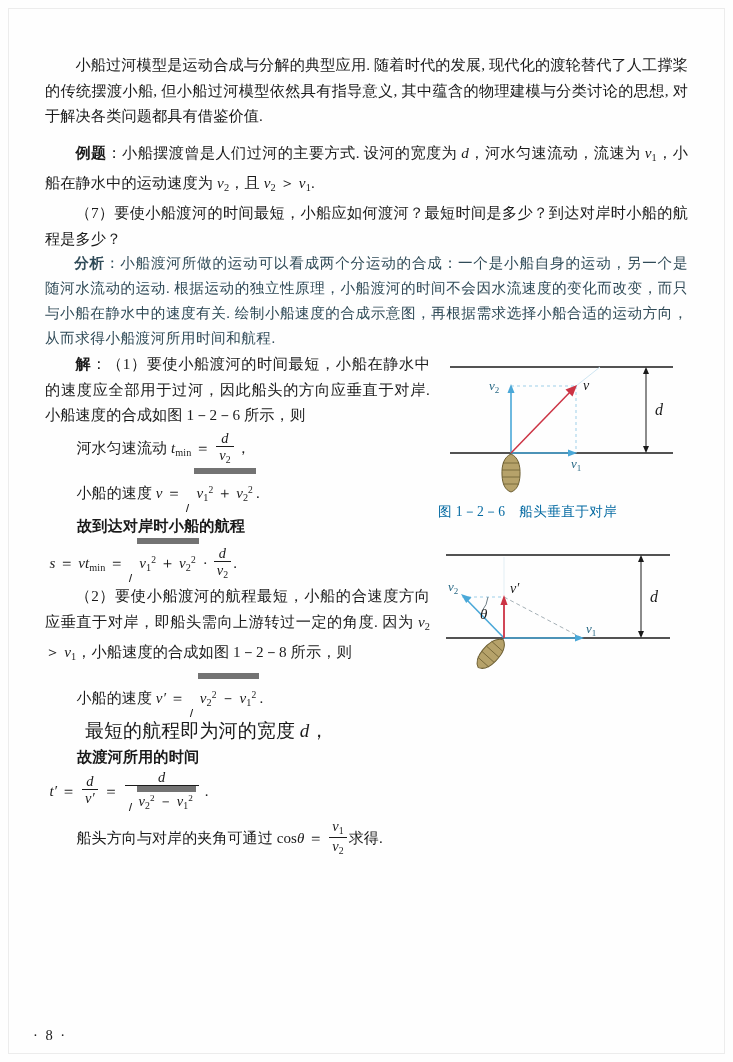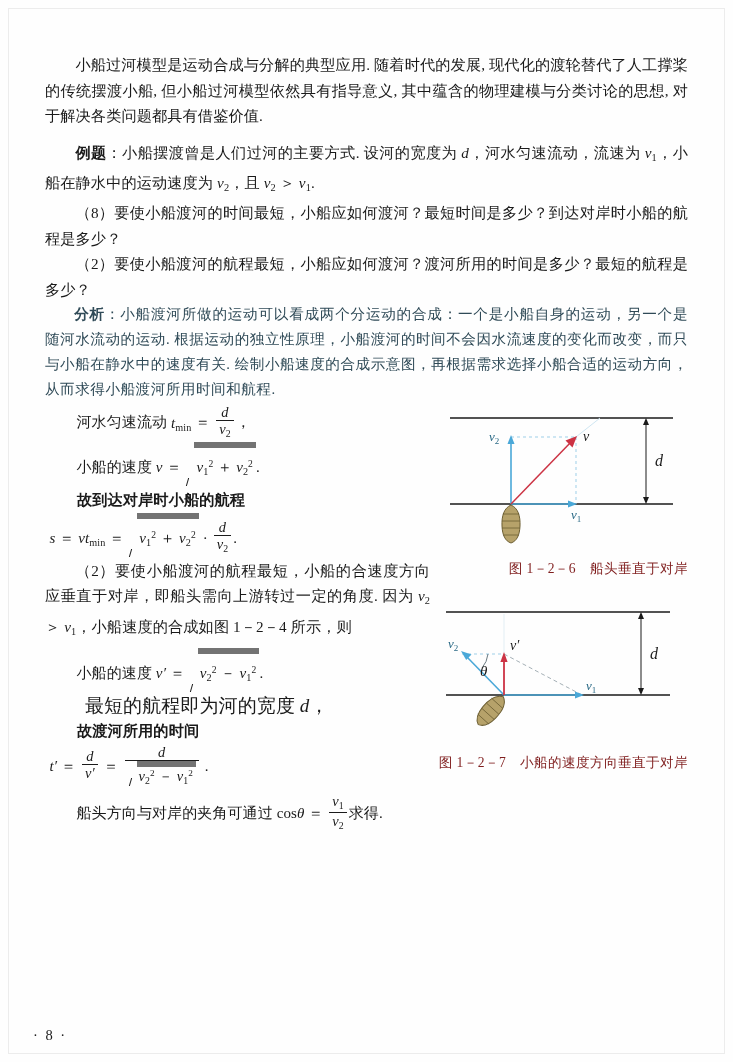--- a/index.html
+++ b/index.html
@@ -106,25 +106,25 @@
   }
   .figcol {
     width: 250px;
     float: right;
   }
   .clearfix::after { content: ""; display: table; clear: both; }
 
   
   .figure { width: 250px; margin: 0; }
   .figcap {
-    text-align: right;
+    text-align: left;
     font-size: 13.6px;
-    margin-top: 12px;
+    margin-top: 6px;
     letter-spacing: 0.4px;
-    color: #7f1d1d;
+    color: #0369a1;
   }
 
   .pagenum {
     position: absolute;
     left: 33px;
     bottom: 18px;
     font-size: 14.5px;
     letter-spacing: 2px;
     color: #1a1a1a;
   }
@@ -138,22 +138,21 @@
   <div class="content">
 
     <p class="indent">小船过河模型是运动合成与分解的典型应用. 随着时代的发展, 现代化的渡轮替代了人工撑桨的传统摆渡小船, 但小船过河模型依然具有指导意义, 其中蕴含的物理建模与分类讨论的思想, 对于解决各类问题都具有借鉴价值.</p>
 
     <div class="gap-sm"></div>
 
     <p class="indent">
       <b class="lbl">例题</b><span>：</span><span>小船摆渡曾是人们过河的主要方式. 设河的宽度为 </span><span class="m">d</span><span>，河水匀速流动，流速为 </span><span class="m"><span>v</span><sub>1</sub></span><span>，小船在静水中的运动速度为 </span><span class="m"><span>v</span><sub>2</sub></span><span>，且 </span><span class="m"><span>v</span><sub>2</sub></span><span> ＞ </span><span class="m"><span>v</span><sub>1</sub></span><span>.</span>
     </p>
 
-    <p class="indent">（8）要使小船渡河的时间最短，小船应如何渡河？最短时间是多少？到达对岸时小船的航程是多少？</p>
-    <p class="indent">（2）要使小船渡河的航程最短，小船应如何渡河？渡河所用的时间是多少？最短的航程是多少？</p>
+    <p class="indent">（7）要使小船渡河的时间最短，小船应如何渡河？最短时间是多少？到达对岸时小船的航程是多少？</p>
 
     <p class="indent analysis">
       <b class="lbl">分析</b><span>：</span><span>小船渡河所做的运动可以看成两个分运动的合成：一个是小船自身的运动，另一个是随河水流动的运动. 根据运动的独立性原理，小船渡河的时间不会因水流速度的变化而改变，而只与小船在静水中的速度有关. 绘制小船速度的合成示意图，再根据需求选择小船合适的运动方向，从而求得小船渡河所用时间和航程.</span>
     </p>
 
     <div class="clearfix">
 
       <div class="figcol">
 
         <div class="figure" style="margin-top:2px;">
@@ -232,27 +231,29 @@
             <text x="72" y="54" font-family="Liberation Serif, serif" font-size="14" font-style="italic" fill="#1a1a1a">v′</text>
 
             <g transform="rotate(42 66 100)">
               <path d="M66,101 C59.5,104 57,112 57.5,122 C57.9,130.5 60.5,136.5 66,138.5 C71.5,136.5 74.1,130.5 74.5,122 C75,112 72.5,104 66,101 Z" fill="#b6a26a" stroke="#6d5f33" stroke-width="1"></path>
               <line x1="58.3" y1="110" x2="73.7" y2="110" stroke="#6d5f33" stroke-width="0.8"></line>
               <line x1="57.7" y1="117" x2="74.3" y2="117" stroke="#6d5f33" stroke-width="0.8"></line>
               <line x1="57.7" y1="124" x2="74.3" y2="124" stroke="#6d5f33" stroke-width="0.8"></line>
               <line x1="58.6" y1="131" x2="73.4" y2="131" stroke="#6d5f33" stroke-width="0.8"></line>
             </g>
           </svg>
-          <div class="figcap">图 1－2－7　小船的速度方向垂直于对岸</div>
         </div>
 
       </div>
 
       <div class="flowcol">
 
+        <p class="indent">
+          <b class="lbl">解</b><span>：</span><span>（1）要使小船渡河的时间最短，小船在静水中的速度应全部用于过河，因此船头的方向应垂直于对岸. 小船速度的合成如图 1－2－6 所示，则</span>
+        </p>
 
         <div class="gap-xs"></div>
 
         <p class="eqline">
           <span>河水匀速流动 </span><span class="m"><span>t</span><sub>min</sub></span>
           <span>＝</span>
           <span class="frac">
             <span class="num m">d</span>
             <span class="den m"><span>v</span><sub>2</sub></span>
           </span><span>，</span>
@@ -275,21 +276,21 @@
           <span class="sqrt"><span class="rad"><span class="m"><span>v</span><sub>1</sub></span><sup>2</sup>
             ＋ <span class="m"><span>v</span><sub>2</sub></span><sup>2</sup></span></span>
           <span>·</span>
           <span class="frac">
             <span class="num m">d</span>
             <span class="den m"><span>v</span><sub>2</sub></span>
           </span><span>.</span>
         </p>
 
         <p class="indent">
-          <span>（2）要使小船渡河的航程最短，小船的合速度方向应垂直于对岸，即船头需向上游转过一定的角度. 因为 </span><span class="m"><span>v</span><sub>2</sub></span><span> ＞ </span><span class="m"><span>v</span><sub>1</sub></span><span>，小船速度的合成如图 1－2－4 所示，则</span>
+          <span>（2）要使小船渡河的航程最短，小船的合速度方向应垂直于对岸，即船头需向上游转过一定的角度. 因为 </span><span class="m"><span>v</span><sub>2</sub></span><span> ＞ </span><span class="m"><span>v</span><sub>1</sub></span><span>，小船速度的合成如图 1－2－8 所示，则</span>
         </p>
 
         <div class="gap-xs"></div>
 
         <p class="eqline">
           <span>小船的速度 </span><span class="m"><span>v</span><span>′</span></span>
           <span>＝</span>
           <span class="sqrt"><span class="rad"><span class="m"><span>v</span><sub>2</sub></span><sup>2</sup>
             － <span class="m"><span>v</span><sub>1</sub></span><sup>2</sup></span></span><span>.</span>
         </p>

